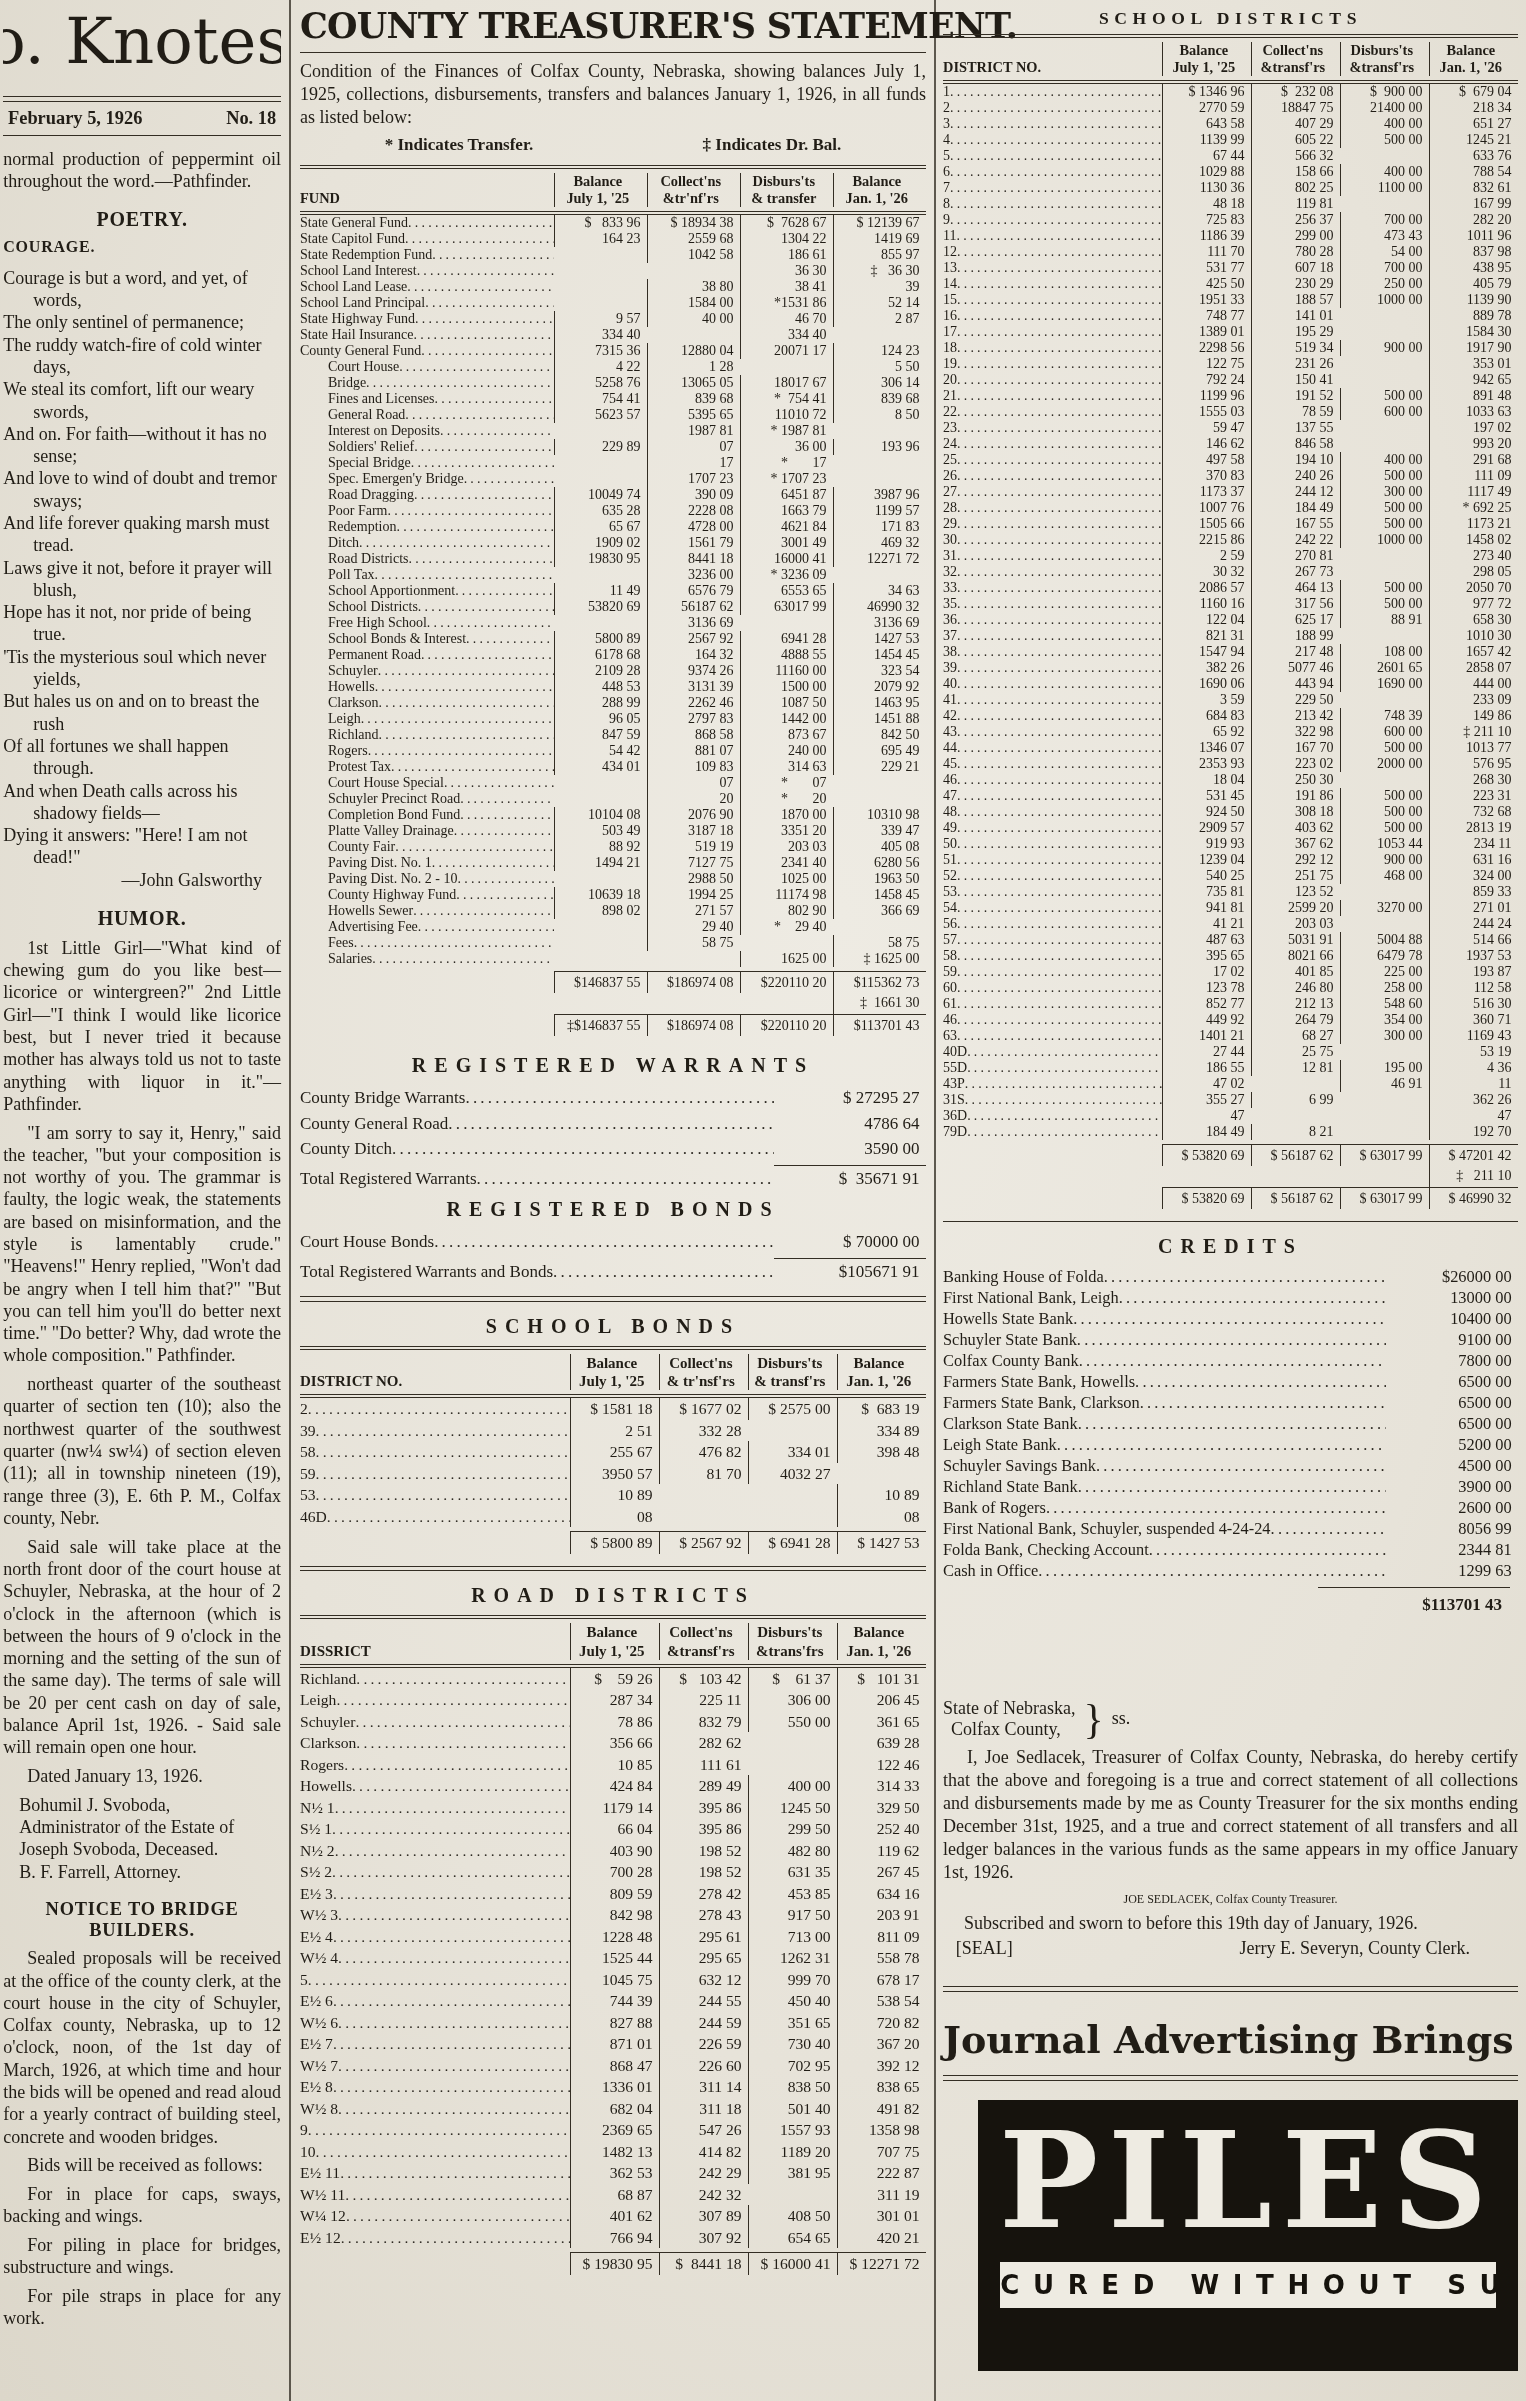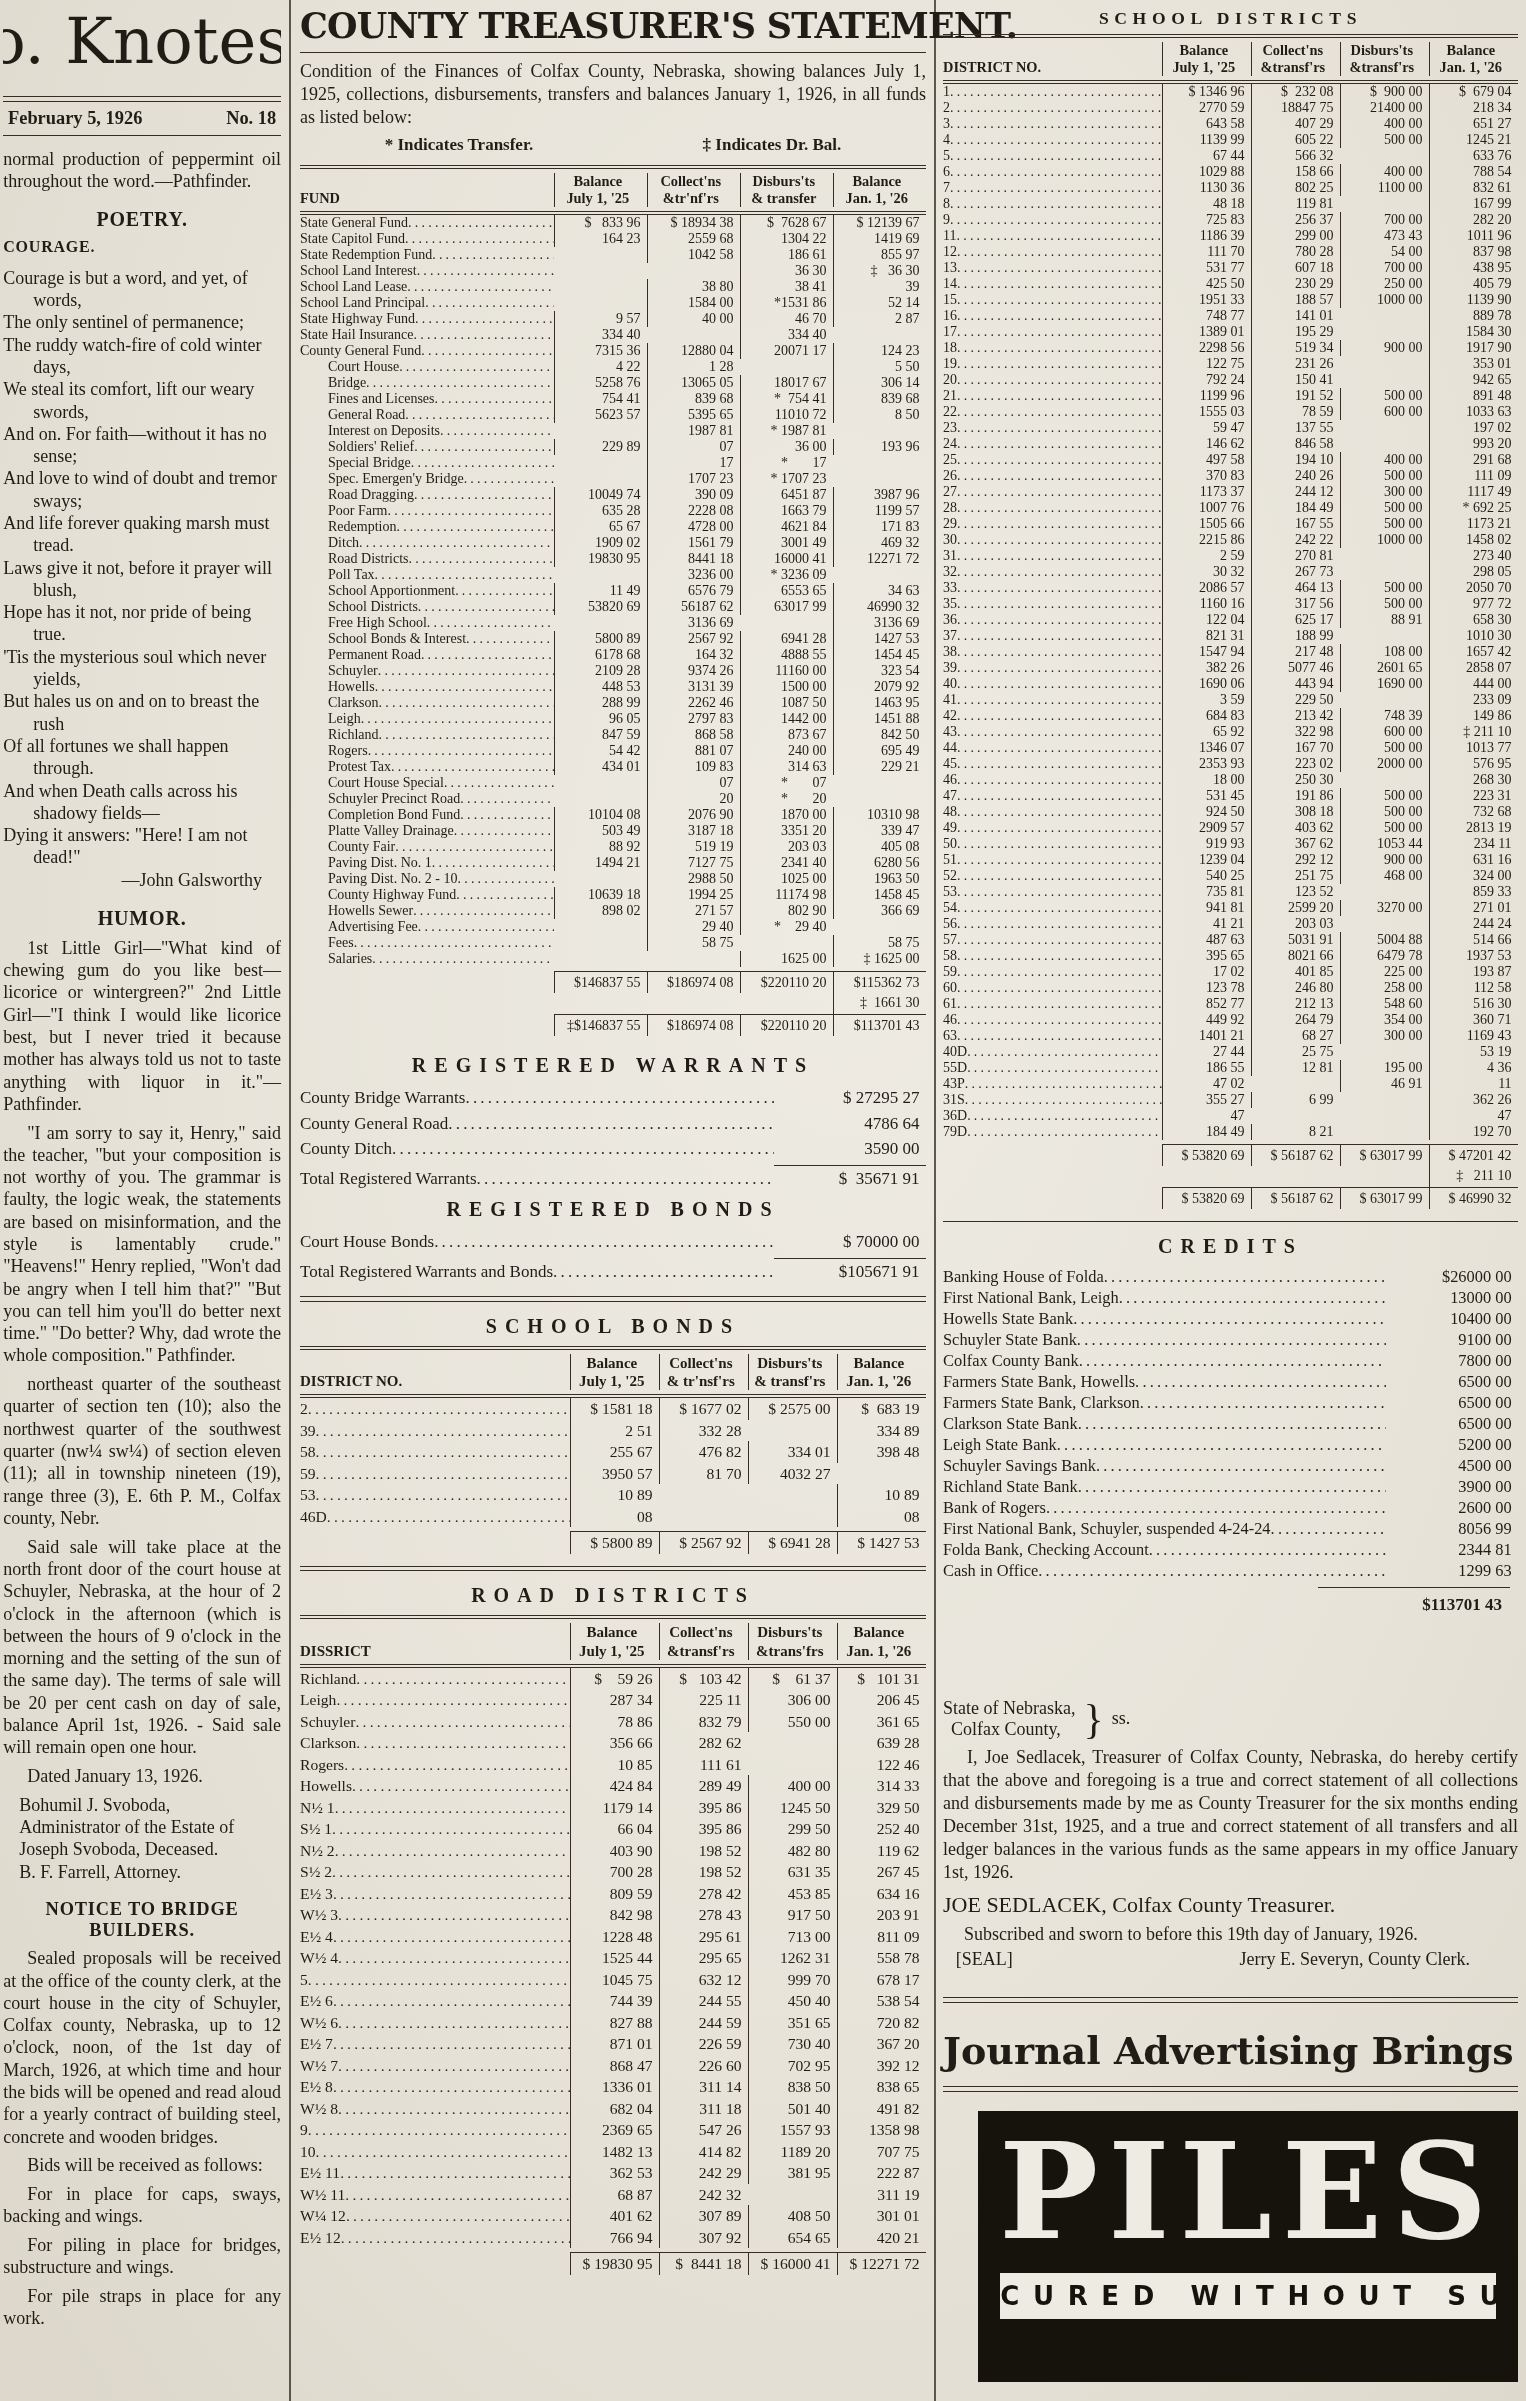--- a/index.html
+++ b/index.html
@@ -82,21 +82,21 @@
 
   .sec-head{text-align:center;font-size:20px;font-weight:bold;letter-spacing:8px;margin:19px 0 8px;white-space:nowrap}
   .sd-title{text-align:center;font-size:17.6px;font-weight:bold;letter-spacing:5.6px;padding:8px 0 4.8px}
   .credits-total{text-align:right;font-size:17px;font-weight:bold;width:192px;margin:6.4px 8px 0 auto;
      border-top:1.2px solid #332d23;padding:6.4px 8px 0 0}
 
   .cert{margin-top:83px;font-size:18px}
   .cert-head{display:flex;align-items:center;gap:8px;margin-bottom:6.4px}
   .brace{font-size:42px;font-weight:normal;line-height:1}
   .cert-body{font-size:18px;line-height:23px;text-align:justify}
-  .cert-sig{margin:8px 0 4.8px;font-size:22px}
+  .cert-sig{text-align:center;margin:8px 0 4.8px;font-size:12px}
   .sworn{padding-left:21px}
   .seal-row{display:flex;justify-content:space-between;padding:3.2px 48px 0 12.8px;font-size:18px}
 
   .journal-line{text-align:center;font-size:38px;font-weight:bold;font-family:"DejaVu Serif",serif;
      padding:12.8px 0;white-space:nowrap}
   .sp{margin:12.8px 0}
   .ad{margin:19px 0 0 35px;width:540px;height:271px;background:#16130d;padding-top:3.2px}
   .ad-headline{color:#eeebe2;font-family:"DejaVu Serif",serif;font-weight:bold;font-size:132px;
      line-height:156px;text-align:center;letter-spacing:9.6px}
   .ad-bar{background:#eeebe2;color:#16130d;margin:3.2px 22.3px 0;height:46px;line-height:46px;text-align:center;
@@ -1577,21 +1577,21 @@
             <div class="num">2353 93</div>
             <div class="num">223 02</div>
             <div class="num">2000 00</div>
             <div class="num">576 95</div>
           </div>
           <div class="tr">
             <div class="lab">
               <span class="labtext">46</span>
               <span class="dots"></span>
             </div>
-            <div class="num">18 00</div>
+            <div class="num">18 04</div>
             <div class="num">250 30</div>
             <div class="num"></div>
             <div class="num">268 30</div>
           </div>
           <div class="tr">
             <div class="lab">
               <span class="labtext">47</span>
               <span class="dots"></span>
             </div>
             <div class="num">531 45</div>

